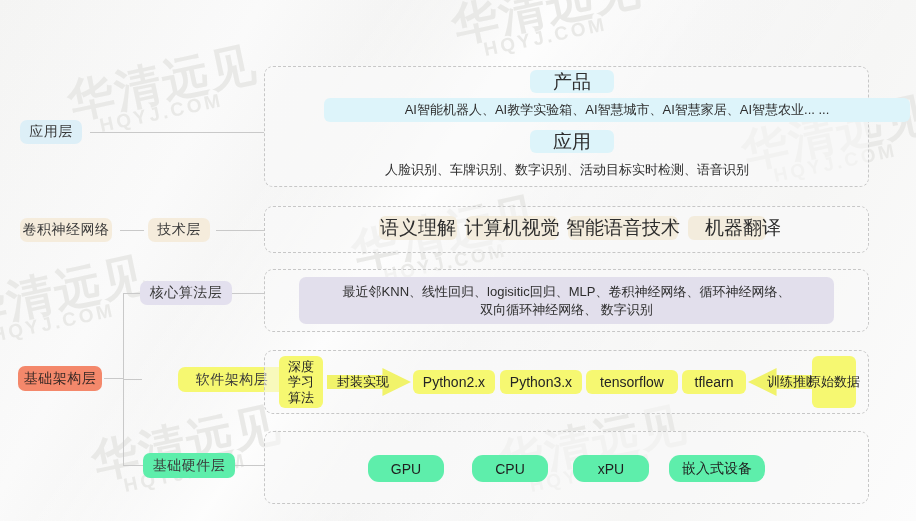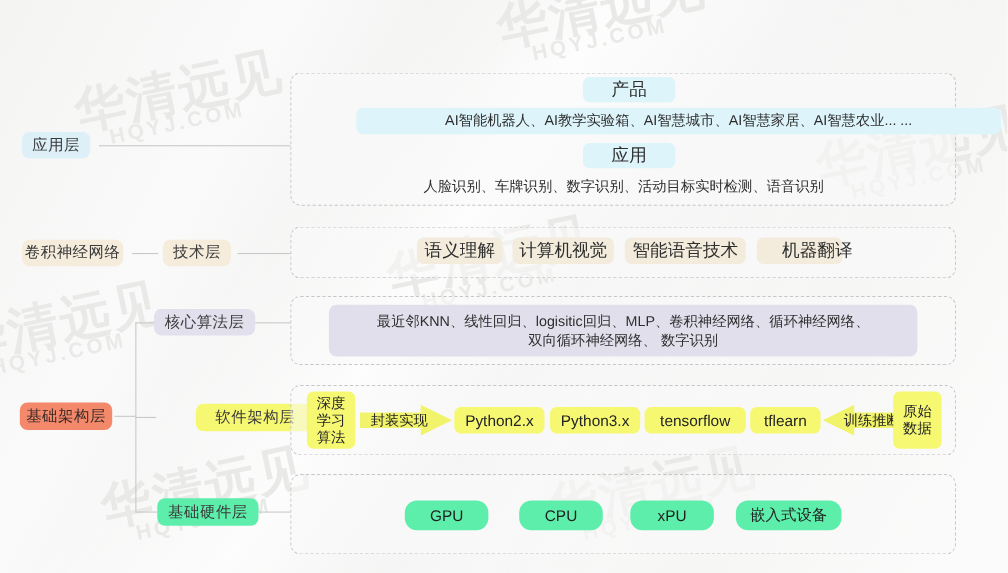--- a/index.html
+++ b/index.html
@@ -71,21 +71,21 @@
   .g-tech {left:264px; top:206px; width:605px; height:47px;}
   .g-core {left:264px; top:269px; width:605px; height:63px;}
   .g-soft {left:264px; top:350px; width:605px; height:64px;}
   .g-hard {left:264px; top:431px; width:605px; height:73px;}
 
   
   .chip{
     position:absolute;
     display:flex;align-items:center;justify-content:center;
     border-radius:6px;
-    font-size:16px;color:#2e2e2e;
+    font-size:19px;color:#2e2e2e;
     white-space:nowrap;box-sizing:border-box;
   }
   .chip-cyan{background:#ddf4fa;}
   .app-head1 {left:530px; top:70px;  width:84px;  height:23px;}
   .app-row1  {left:324px; top:98px;  width:586px; height:24px; font-size:13px;}
   .app-head2 {left:530px; top:130px; width:84px;  height:23px;}
   .app-row2  {left:372px; top:158px; width:390px; height:24px; font-size:13px; background:transparent;}
 
   
   .chip-beige{background:#f3ecdd;}
@@ -107,21 +107,21 @@
   .s-deep{
     left:279px;top:356px;width:44px;height:52px;
     flex-direction:column;line-height:1.2;font-size:13px;
   }
   .s-py2{left:413px;top:370px;width:82px;height:24px;font-size:14px;}
   .s-py3{left:500px;top:370px;width:82px;height:24px;font-size:14px;}
   .s-tf {left:586px;top:370px;width:92px;height:24px;font-size:14px;}
   .s-tfl{left:682px;top:370px;width:64px;height:24px;font-size:14px;}
   .s-raw{
     left:812px;top:356px;width:44px;height:52px;
-    flex-direction:column;line-height:1.2;font-size:13px;
+    flex-direction:row;line-height:1.2;font-size:13px;
   }
   
   .arrow{
     position:absolute;
     display:flex;align-items:center;
     box-sizing:border-box;
   }
   .arrow-r{
     left:327px;top:368px;width:84px;height:28px;
     background:#f1f36a;

